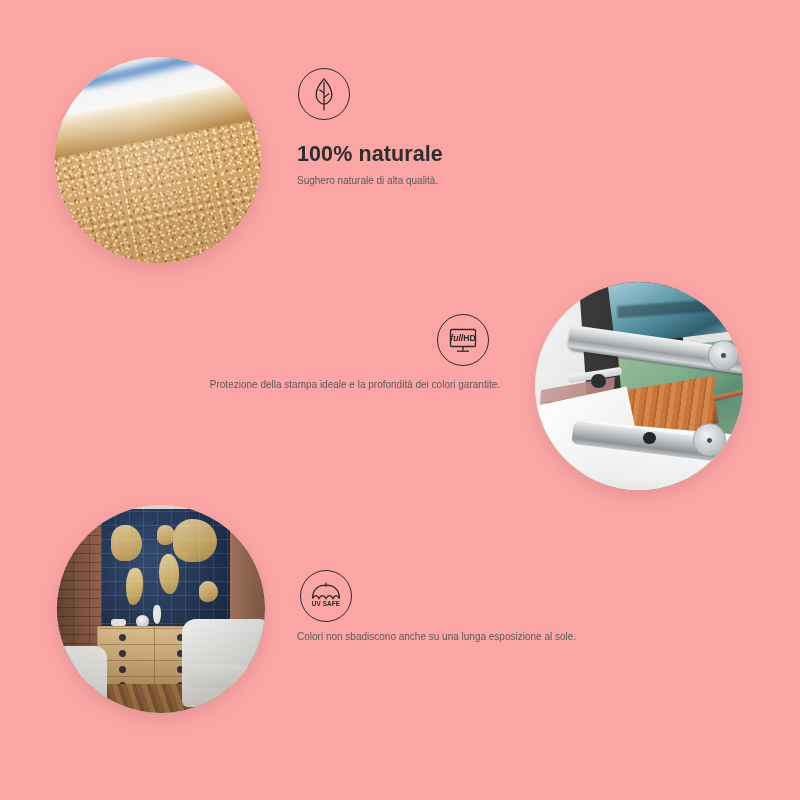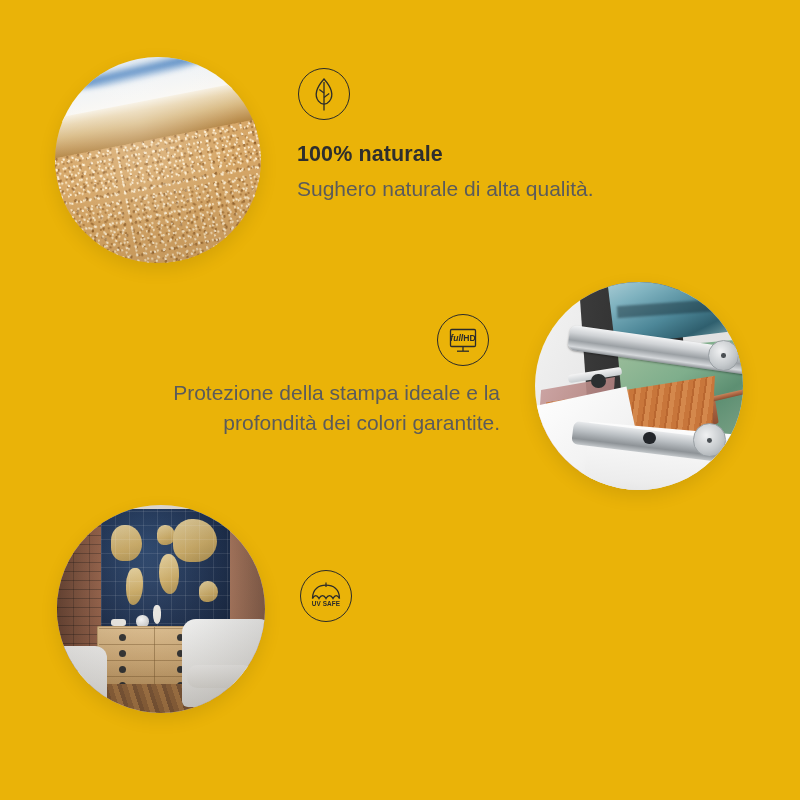--- a/index.html
+++ b/index.html
@@ -12,21 +12,21 @@
     background: #f1f1f1;
     font-family: "Liberation Sans", sans-serif;
     overflow: hidden;
     position: relative;
   }
 
   .page {
     position: relative;
     width: 800px;
     height: 800px;
-    background: #eab308;
+    background: #fca5a5;
   }
 
   
   .photo {
     position: absolute;
     border-radius: 50%;
     overflow: hidden;
     box-shadow: 0 6px 18px rgba(0,0,0,0.10);
   }
   .photo .inner {
@@ -331,21 +331,21 @@
   .title {
     margin: 0;
     font-size: 21.5px;
     font-weight: bold;
     color: #2e2e2e;
     letter-spacing: .1px;
     line-height: 1.2;
   }
   .subtitle {
     margin: 6px 0 0 0;
-    font-size: 21px;
+    font-size: 10px;
     font-weight: normal;
     color: #5b5b5b;
     line-height: 1.42;
   }
 
   #block-natural { left: 297px; top: 142px; width: 420px; text-align: left; }
   #block-print   { left: 140px; top: 372px; width: 360px; text-align: right; }
   #block-uv      { left: 297px; top: 624px; width: 400px; text-align: left; }
 
   #icon-leaf    { left: 298px; top: 68px; }
@@ -469,15 +469,16 @@
   <div class="icon-circle" id="icon-uvsafe">
     <svg width="50" height="50" viewBox="0 0 50 50" aria-hidden="true">
       <line x1="25" y1="11.5" x2="25" y2="16" stroke="#2b2b2b" stroke-width="1.2"></line>
       <path d="M11.5 27.5 C 11.5 17.8, 18 14.2, 25 14.2 C 32 14.2, 38.5 17.8, 38.5 27.5" fill="none" stroke="#2b2b2b" stroke-width="1.3"></path>
       <path d="M11.5 27.5 C 13.5 23.6, 16 23.6, 18 27.5 C 20 23.6, 23 23.6, 25 27.5 C 27 23.6, 30 23.6, 32 27.5 C 34 23.6, 36.5 23.6, 38.5 27.5" fill="none" stroke="#2b2b2b" stroke-width="1.3"></path>
       <text x="25" y="34.8" text-anchor="middle" font-family="'Liberation Sans', sans-serif" font-size="6.4" font-weight="bold" letter-spacing="0.1" fill="#2b2b2b">UV SAFE</text>
     </svg>
   </div>
 
   <div class="text-block" id="block-uv">
+    <p class="subtitle">Colori non sbadiscono anche su una lunga esposizione al sole.</p>
   </div>
 
 </div>
 
 </body></html>

